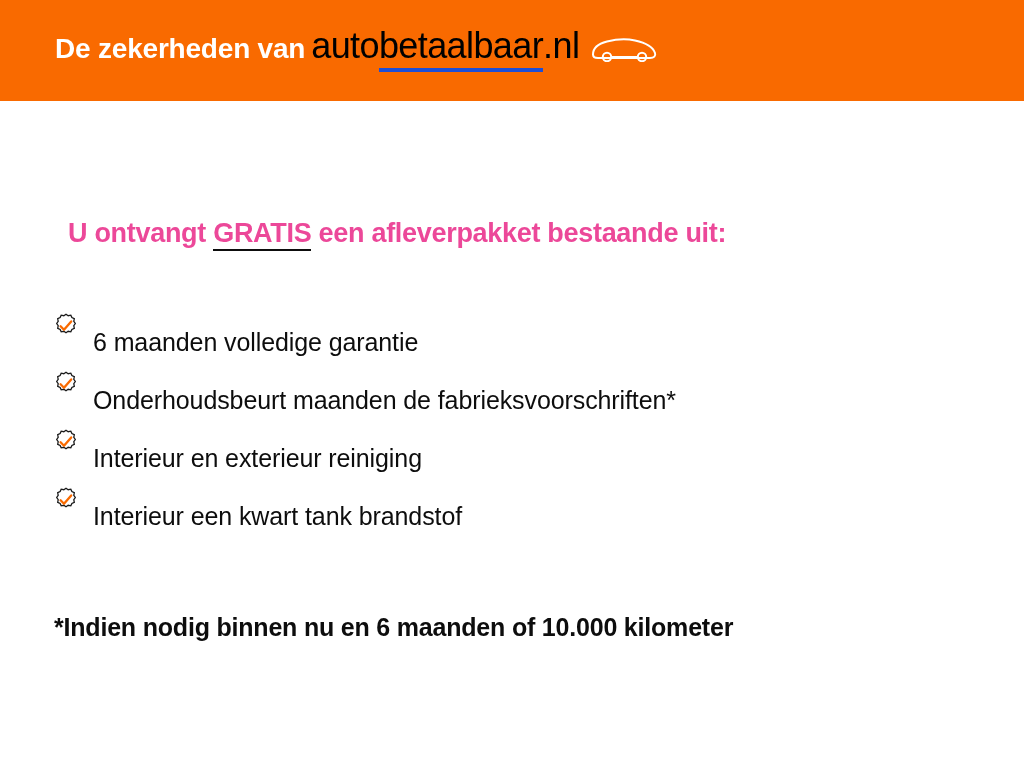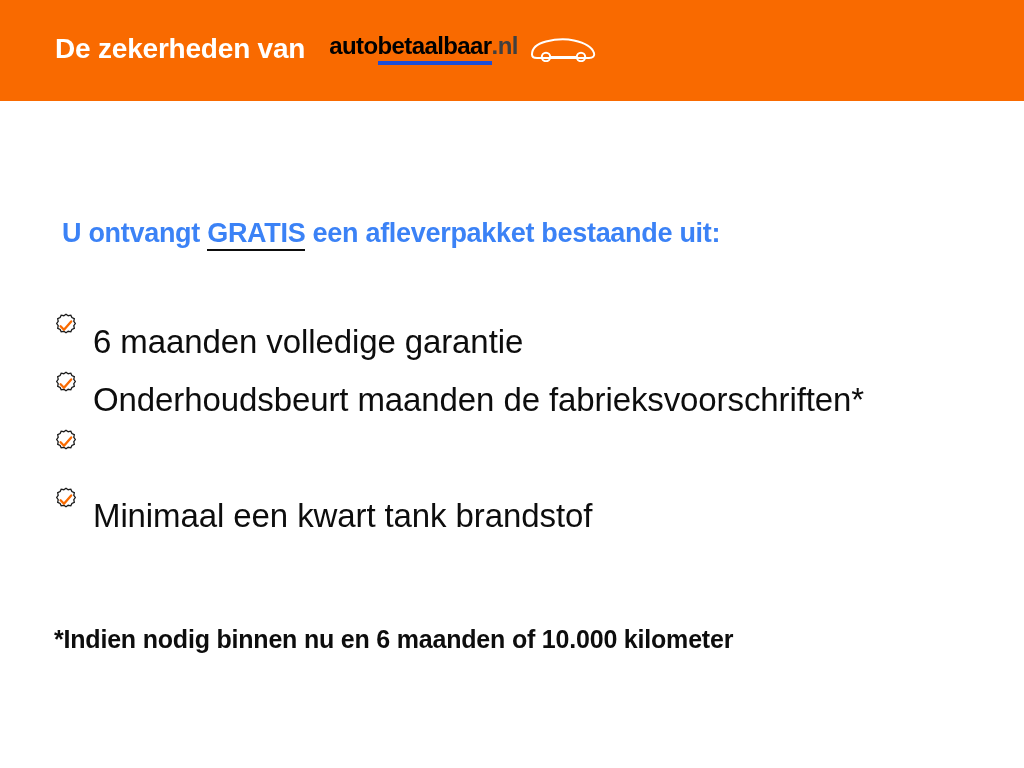--- a/index.html
+++ b/index.html
@@ -40,57 +40,57 @@
   }
   .header-text {
     color: #ffffff;
     font-size: 28px;
     font-weight: 700;
     letter-spacing: -0.2px;
     white-space: nowrap;
   }
   .brand {
     color: #000000;
-    font-size: 24px;
-    font-weight: 700;
+    font-size: 36px;
+    font-weight: 400;
     letter-spacing: -0.6px;
     white-space: nowrap;
-    margin-left: 24px;
+    margin-left: 6px;
     display: inline-flex;
     align-items: baseline;
   }
   .brand .b-auto { color: #000000; }
   .brand .b-betaalbaar {
     color: #000000;
     border-bottom: 4px solid #1d4ed8;
     padding-bottom: 1px;
   }
-  .brand .b-nl { color: #404040; }
+  .brand .b-nl { color: #000000; }
 
   .car-logo {
     margin-left: 11px;
     margin-bottom: -3px;
     display: block;
   }
 
   
   .content {
     position: absolute;
     left: 0;
     top: 101px;
     width: 1024px;
   }
 
   .headline {
     position: absolute;
-    left: 62px;
+    left: 68px;
     top: 117px;
     font-size: 27px;
     font-weight: 700;
-    color: #3b82f6;
+    color: #ec4899;
     letter-spacing: -0.3px;
     white-space: nowrap;
   }
   .headline .u-gratis {
     border-bottom: 2px solid #0d0d0d;
     padding-bottom: 1px;
   }
 
   .list {
     position: absolute;
@@ -106,32 +106,32 @@
   .check-badge {
     width: 26px;
     height: 26px;
     flex: 0 0 26px;
     position: relative;
     margin-right: 14px;
   }
   .check-badge svg { display: block; }
 
   .item-label {
-    font-size: 33px;
+    font-size: 25px;
     color: #0d0d0d;
     letter-spacing: -0.1px;
     white-space: nowrap;
     font-weight: 400;
     margin-top: 32px;
   }
 
   .footnote {
     position: absolute;
     left: 54px;
-    top: 524px;
+    top: 512px;
     font-size: 25px;
     font-weight: 700;
     color: #0d0d0d;
     letter-spacing: -0.2px;
     white-space: nowrap;
   }
 </style>
 </head>
 <body>
 
@@ -185,30 +185,31 @@
         <span class="item-label">Onderhoudsbeurt maanden de fabrieksvoorschriften*</span>
       </div>
 
       <div class="list-item">
         <span class="check-badge">
           <svg width="26" height="26" viewBox="0 0 26 26" xmlns="http://www.w3.org/2000/svg">
             <path d="M13 1.2 l2.2 1.5 2.6-.5 1.1 2.4 2.4 1.1 -.5 2.6 1.5 2.2 -1.5 2.2 .5 2.6 -2.4 1.1 -1.1 2.4 -2.6-.5 -2.2 1.5 -2.2-1.5 -2.6 .5 -1.1-2.4 -2.4-1.1 .5-2.6 -1.5-2.2 1.5-2.2 -.5-2.6 2.4-1.1 1.1-2.4 2.6 .5 Z" fill="none" stroke="#1a1a1a" stroke-width="1.3"></path>
             <path d="M7.6 13.3 l3.4 3.4 7.2-8.3" fill="none" stroke="#f96a00" stroke-width="2.3" stroke-linecap="round" stroke-linejoin="round"></path>
           </svg>
         </span>
-      </div>
-
-      <div class="list-item">
-        <span class="check-badge">
-          <svg width="26" height="26" viewBox="0 0 26 26" xmlns="http://www.w3.org/2000/svg">
-            <path d="M13 1.2 l2.2 1.5 2.6-.5 1.1 2.4 2.4 1.1 -.5 2.6 1.5 2.2 -1.5 2.2 .5 2.6 -2.4 1.1 -1.1 2.4 -2.6-.5 -2.2 1.5 -2.2-1.5 -2.6 .5 -1.1-2.4 -2.4-1.1 .5-2.6 -1.5-2.2 1.5-2.2 -.5-2.6 2.4-1.1 1.1-2.4 2.6 .5 Z" fill="none" stroke="#1a1a1a" stroke-width="1.3"></path>
-            <path d="M7.6 13.3 l3.4 3.4 7.2-8.3" fill="none" stroke="#f96a00" stroke-width="2.3" stroke-linecap="round" stroke-linejoin="round"></path>
-          </svg>
-        </span>
-        <span class="item-label">Minimaal een kwart tank brandstof</span>
+        <span class="item-label">Interieur en exterieur reiniging</span>
+      </div>
+
+      <div class="list-item">
+        <span class="check-badge">
+          <svg width="26" height="26" viewBox="0 0 26 26" xmlns="http://www.w3.org/2000/svg">
+            <path d="M13 1.2 l2.2 1.5 2.6-.5 1.1 2.4 2.4 1.1 -.5 2.6 1.5 2.2 -1.5 2.2 .5 2.6 -2.4 1.1 -1.1 2.4 -2.6-.5 -2.2 1.5 -2.2-1.5 -2.6 .5 -1.1-2.4 -2.4-1.1 .5-2.6 -1.5-2.2 1.5-2.2 -.5-2.6 2.4-1.1 1.1-2.4 2.6 .5 Z" fill="none" stroke="#1a1a1a" stroke-width="1.3"></path>
+            <path d="M7.6 13.3 l3.4 3.4 7.2-8.3" fill="none" stroke="#f96a00" stroke-width="2.3" stroke-linecap="round" stroke-linejoin="round"></path>
+          </svg>
+        </span>
+        <span class="item-label">Interieur een kwart tank brandstof</span>
       </div>
 
     </div>
 
     <div class="footnote">*Indien nodig binnen nu en 6 maanden of 10.000 kilometer</div>
 
   </div>
 </div>
 
 </body></html>

